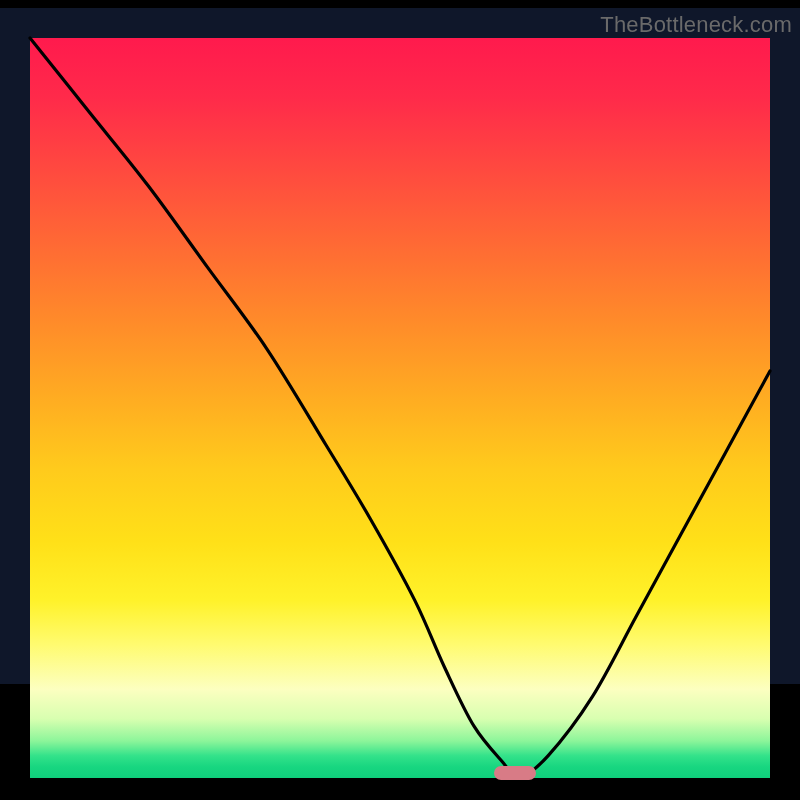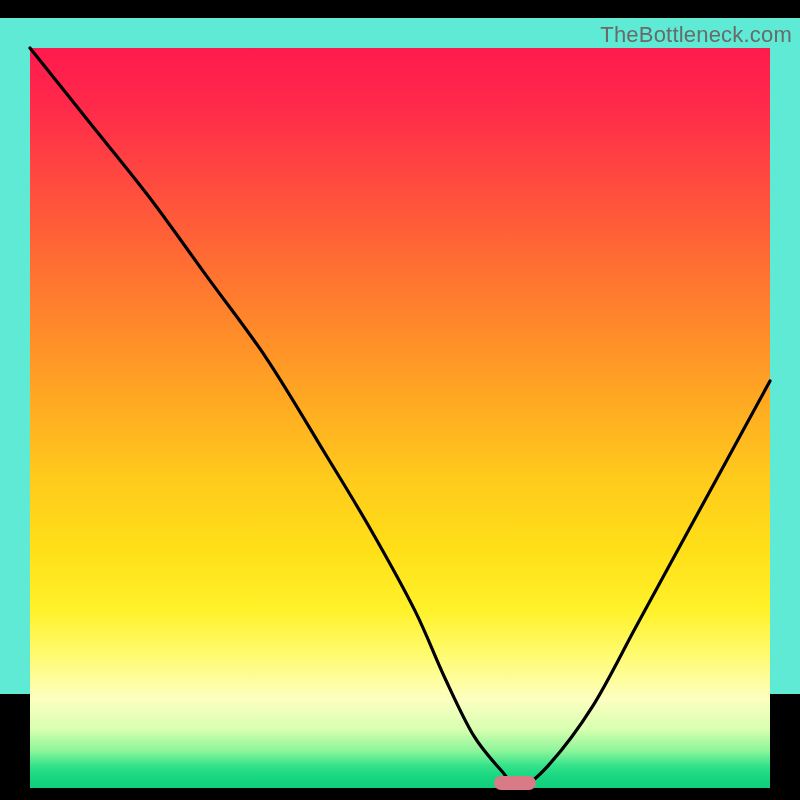--- a/index.html
+++ b/index.html
@@ -6,25 +6,25 @@
     margin: 0;
     padding: 0;
     width: 800px;
     height: 800px;
     background: #000;
     overflow: hidden;
     font-family: Arial, Helvetica, sans-serif;
   }
   .frame {
     position: absolute;
-    top: 18px;
+    top: 8px;
     left: 0;
     width: 800px;
     height: 676px;
-    background: #5eead4;
+    background: #0f172a;
   }
   
   .plot {
     position: absolute;
     left: 30px;
     top: 30px;
     width: 740px;
     height: 740px;
     background: linear-gradient(to bottom,
       #ff1a4d 0%,

